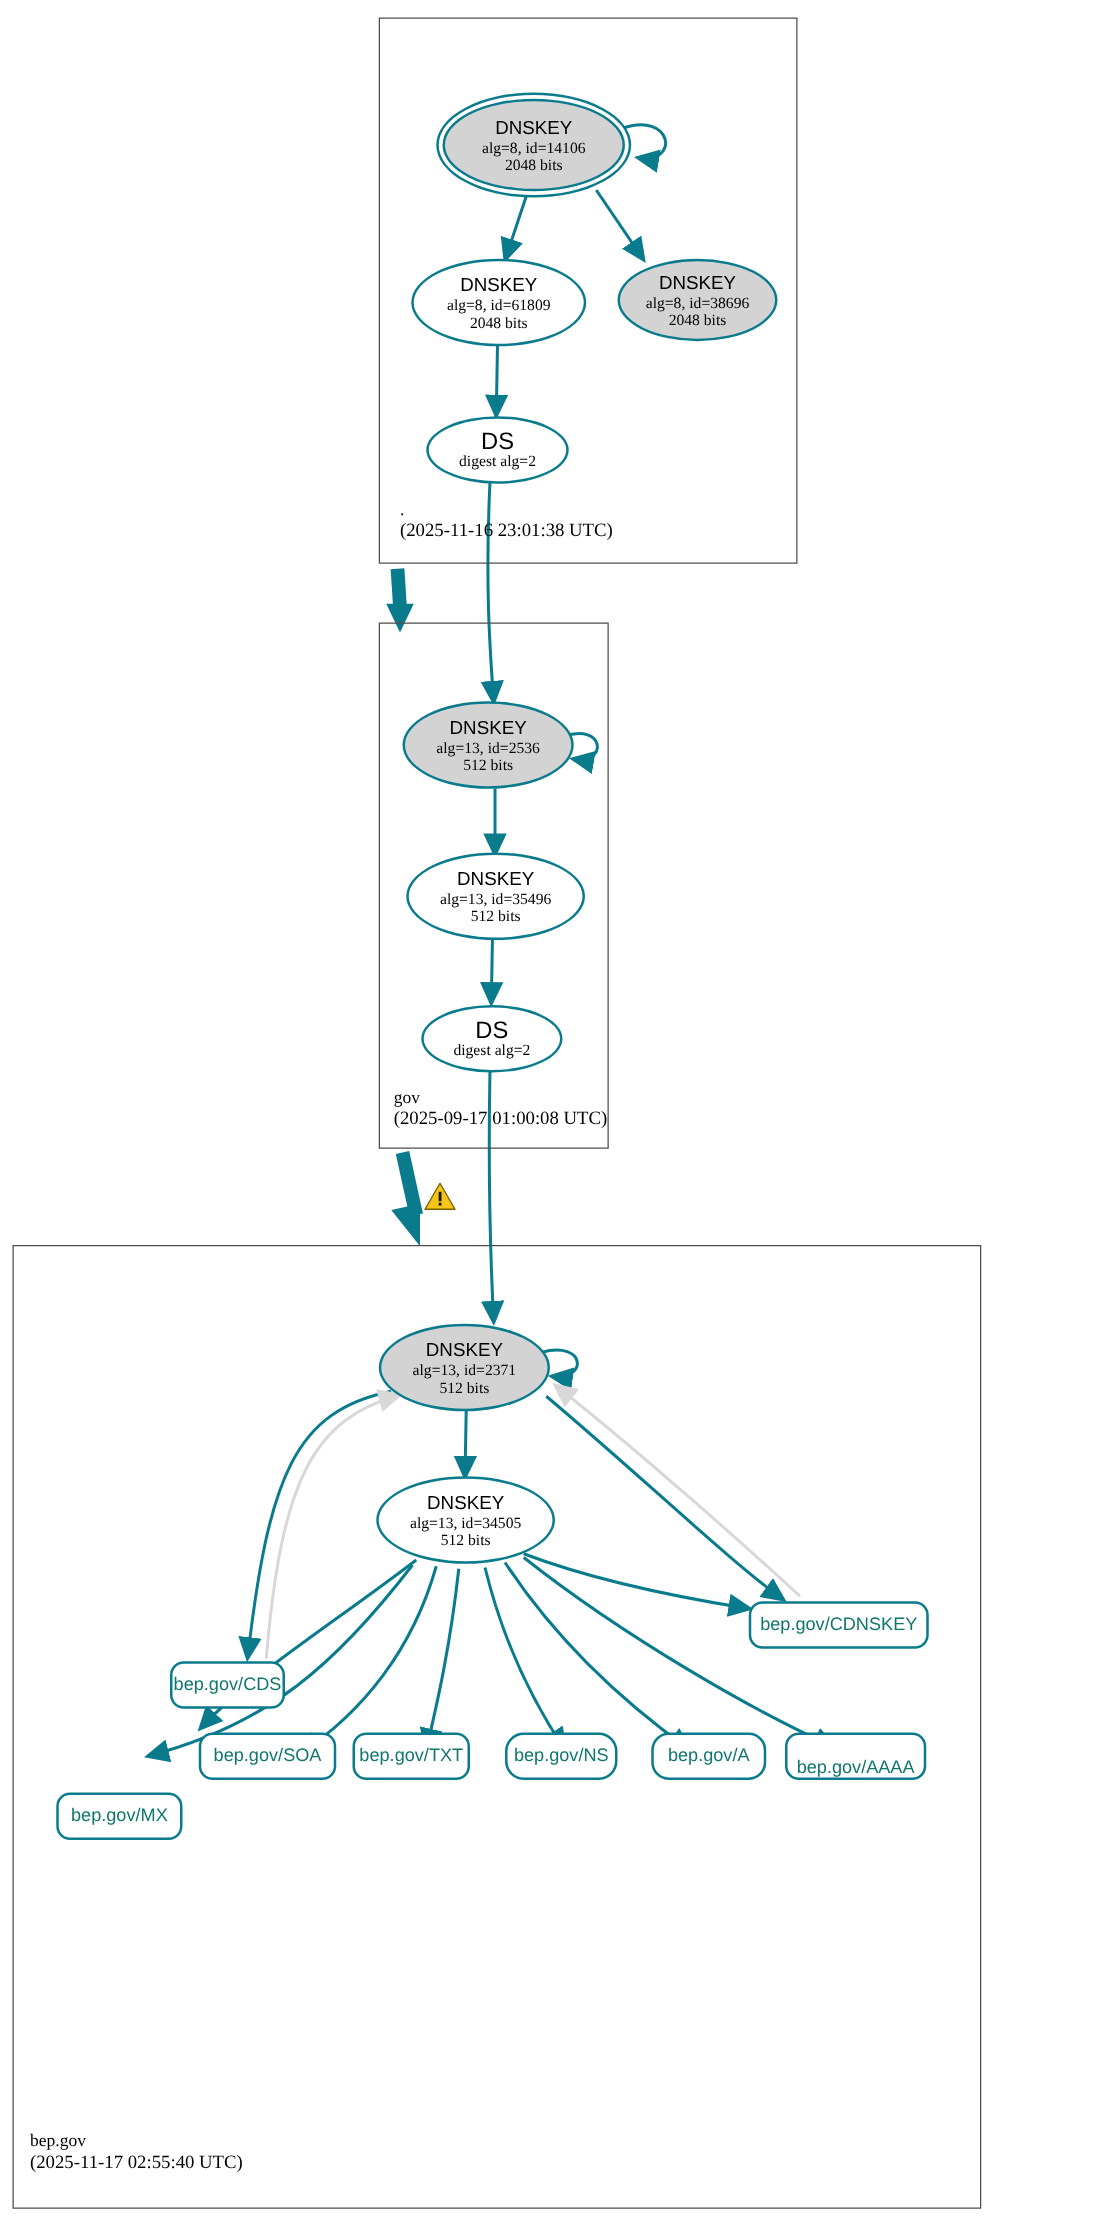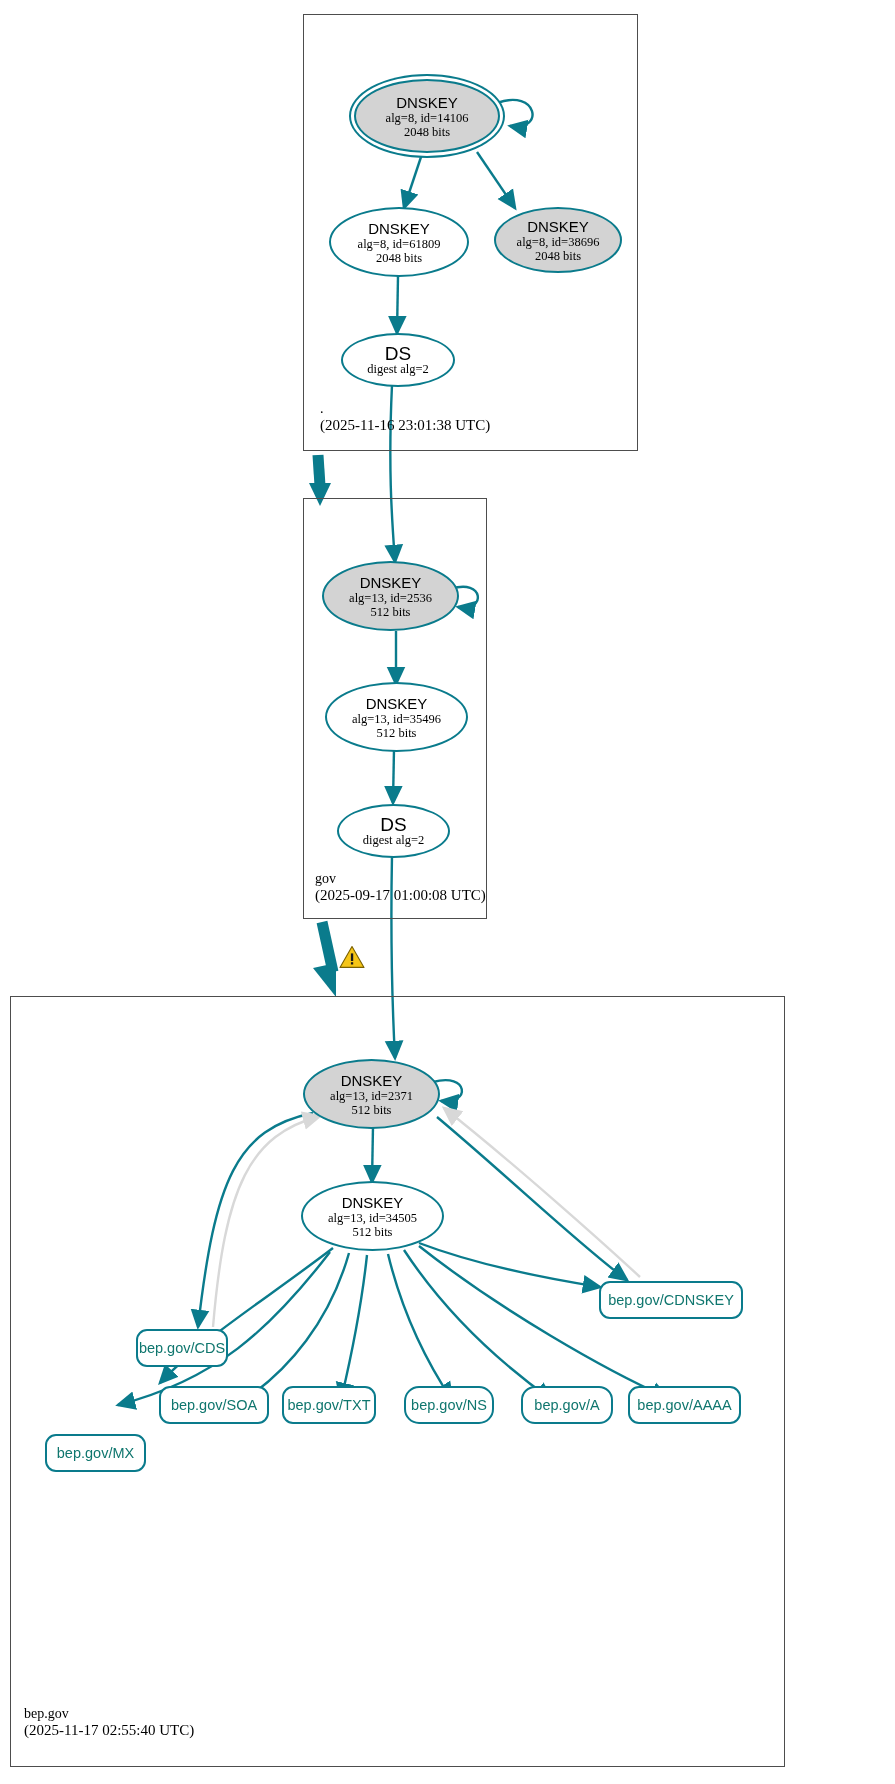--- a/index.html
+++ b/index.html
@@ -254,17 +254,17 @@
   </div>
 
   <div class="rrset" style="left:404px; top:1386px; width:90px; height:38px;border-radius:15px;">
     <span>bep.gov/NS</span>
   </div>
 
   <div class="rrset" style="left:521px; top:1386px; width:92px; height:38px;border-radius:14px;">
     <span>bep.gov/A</span>
   </div>
 
-  <div class="rrset" style="left:628px; top:1386px; width:113px; height:38px;">
+  <div class="rrset" style="left:628px; top:1386px; width:113px; height:38px;align-items:flex-end;">
     <span>bep.gov/AAAA</span>
   </div>
 
 </div>
 
 </body></html>

